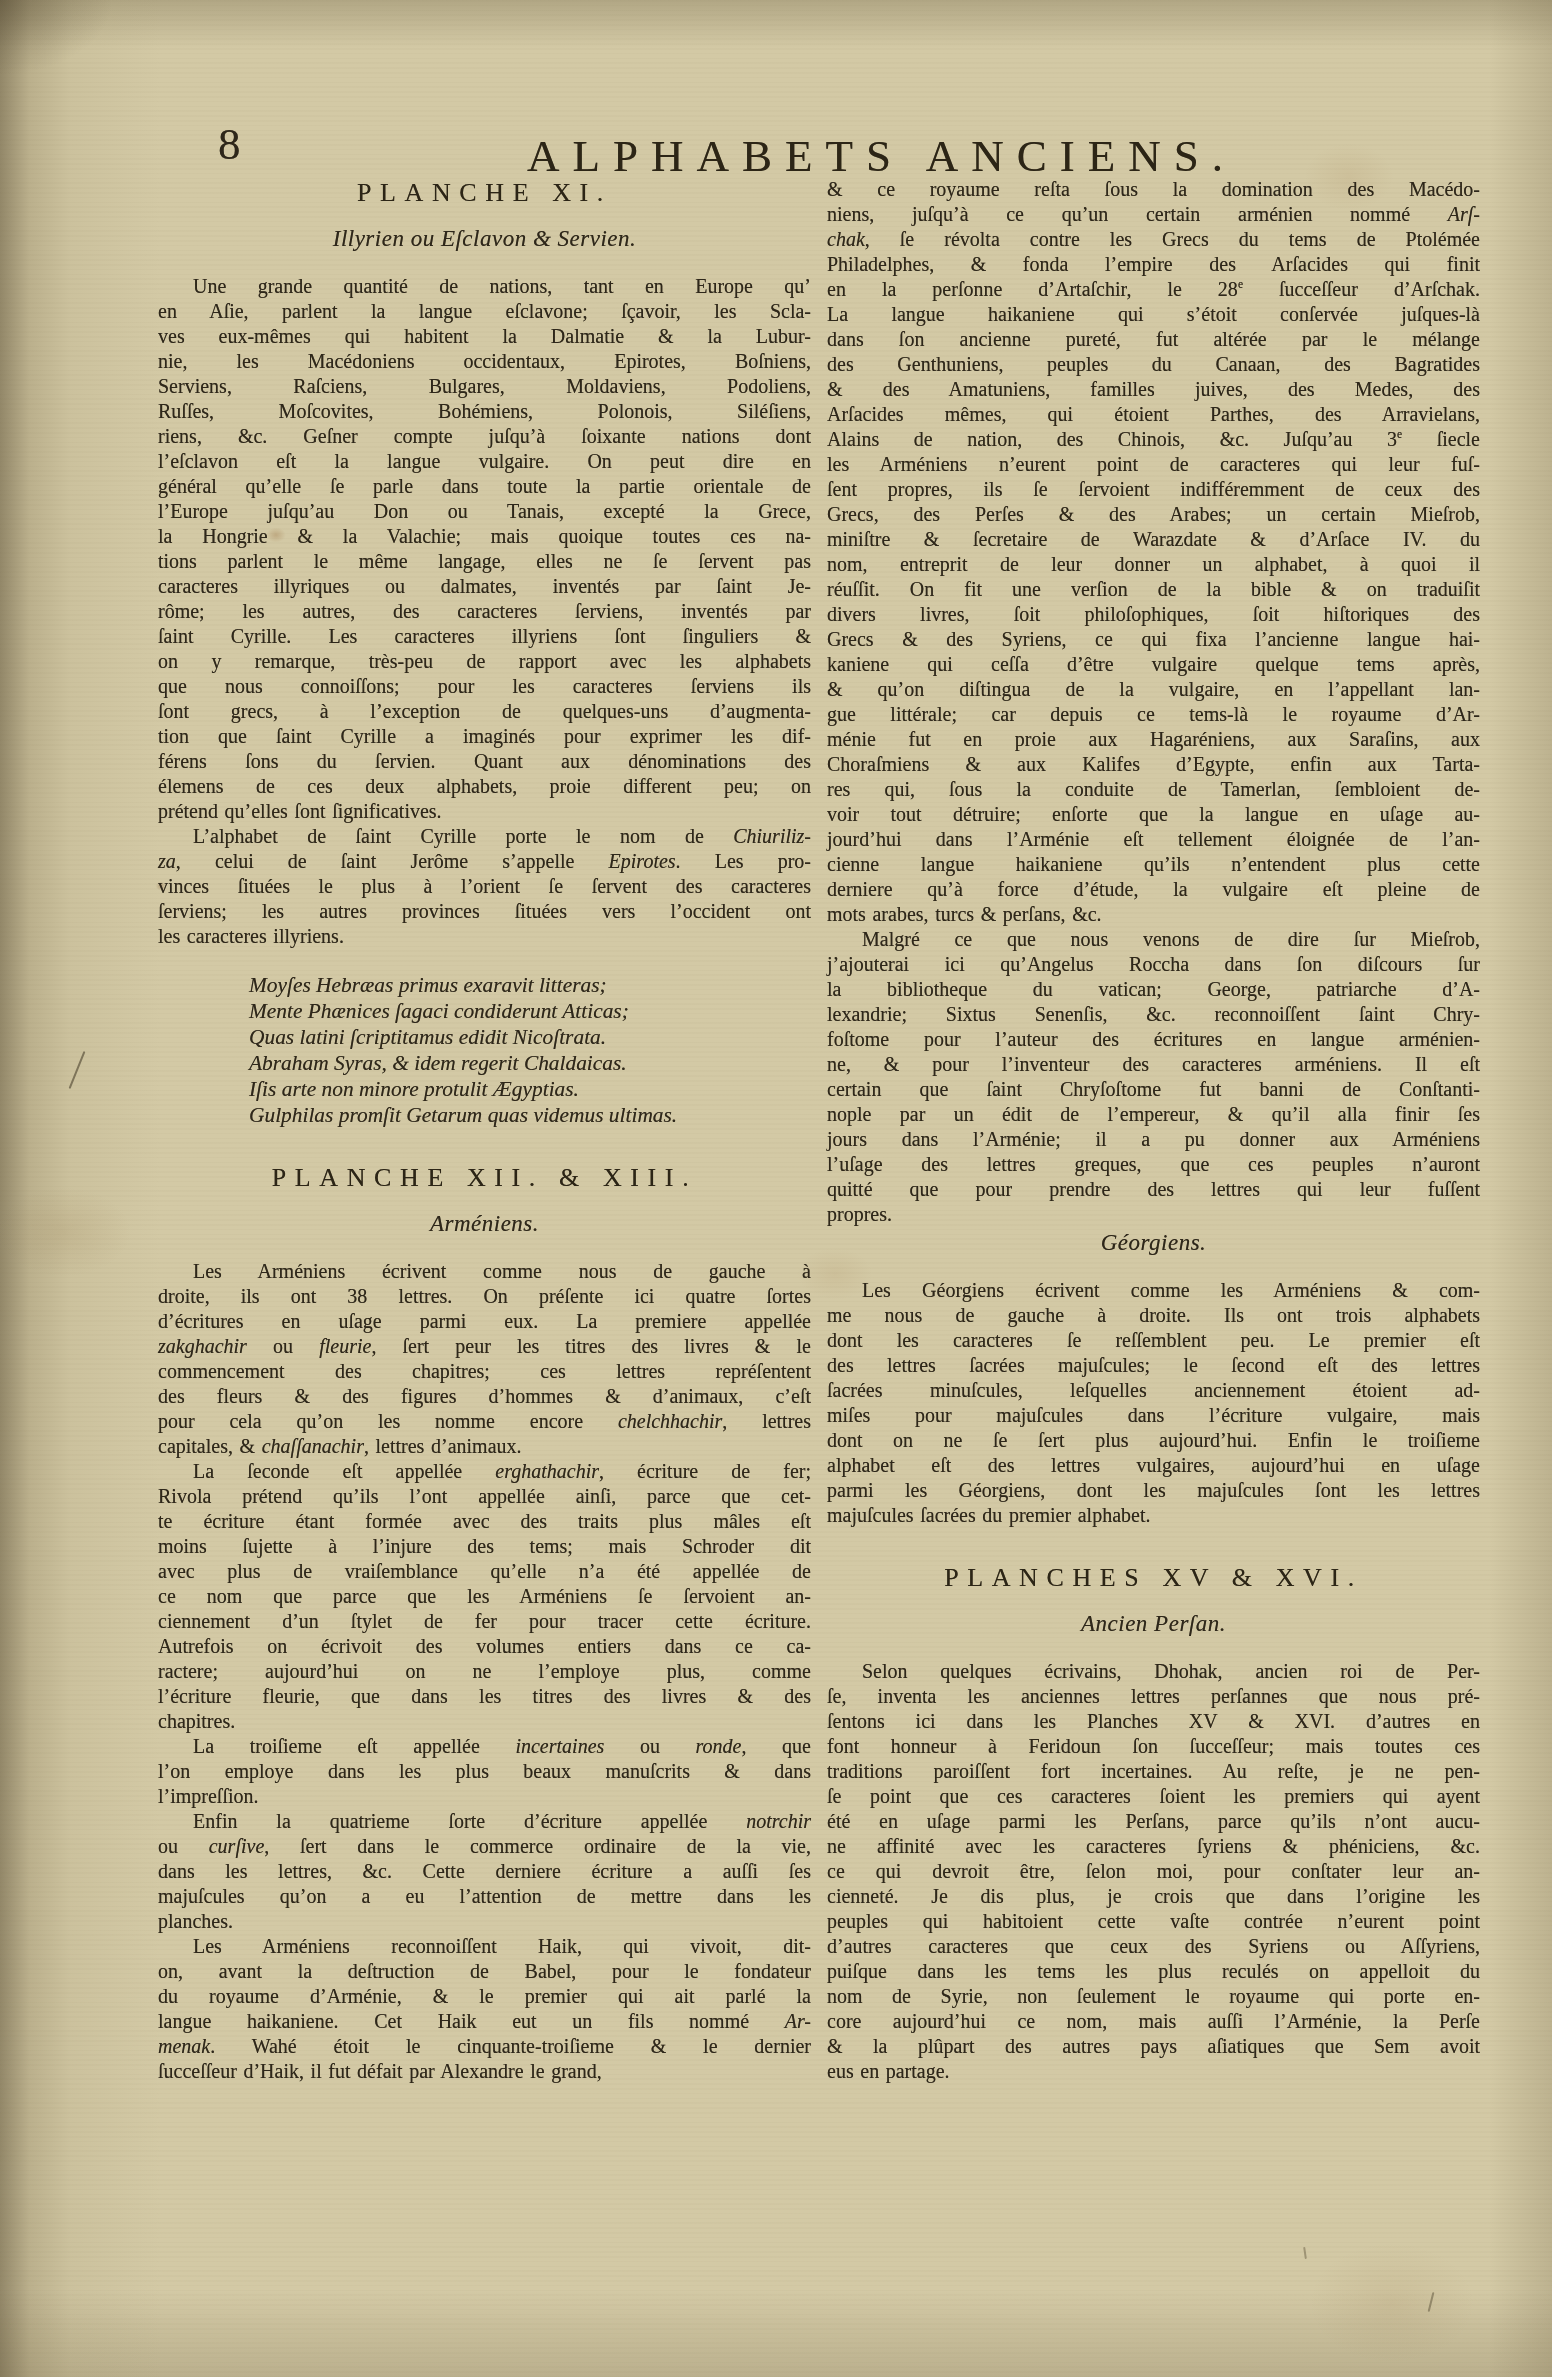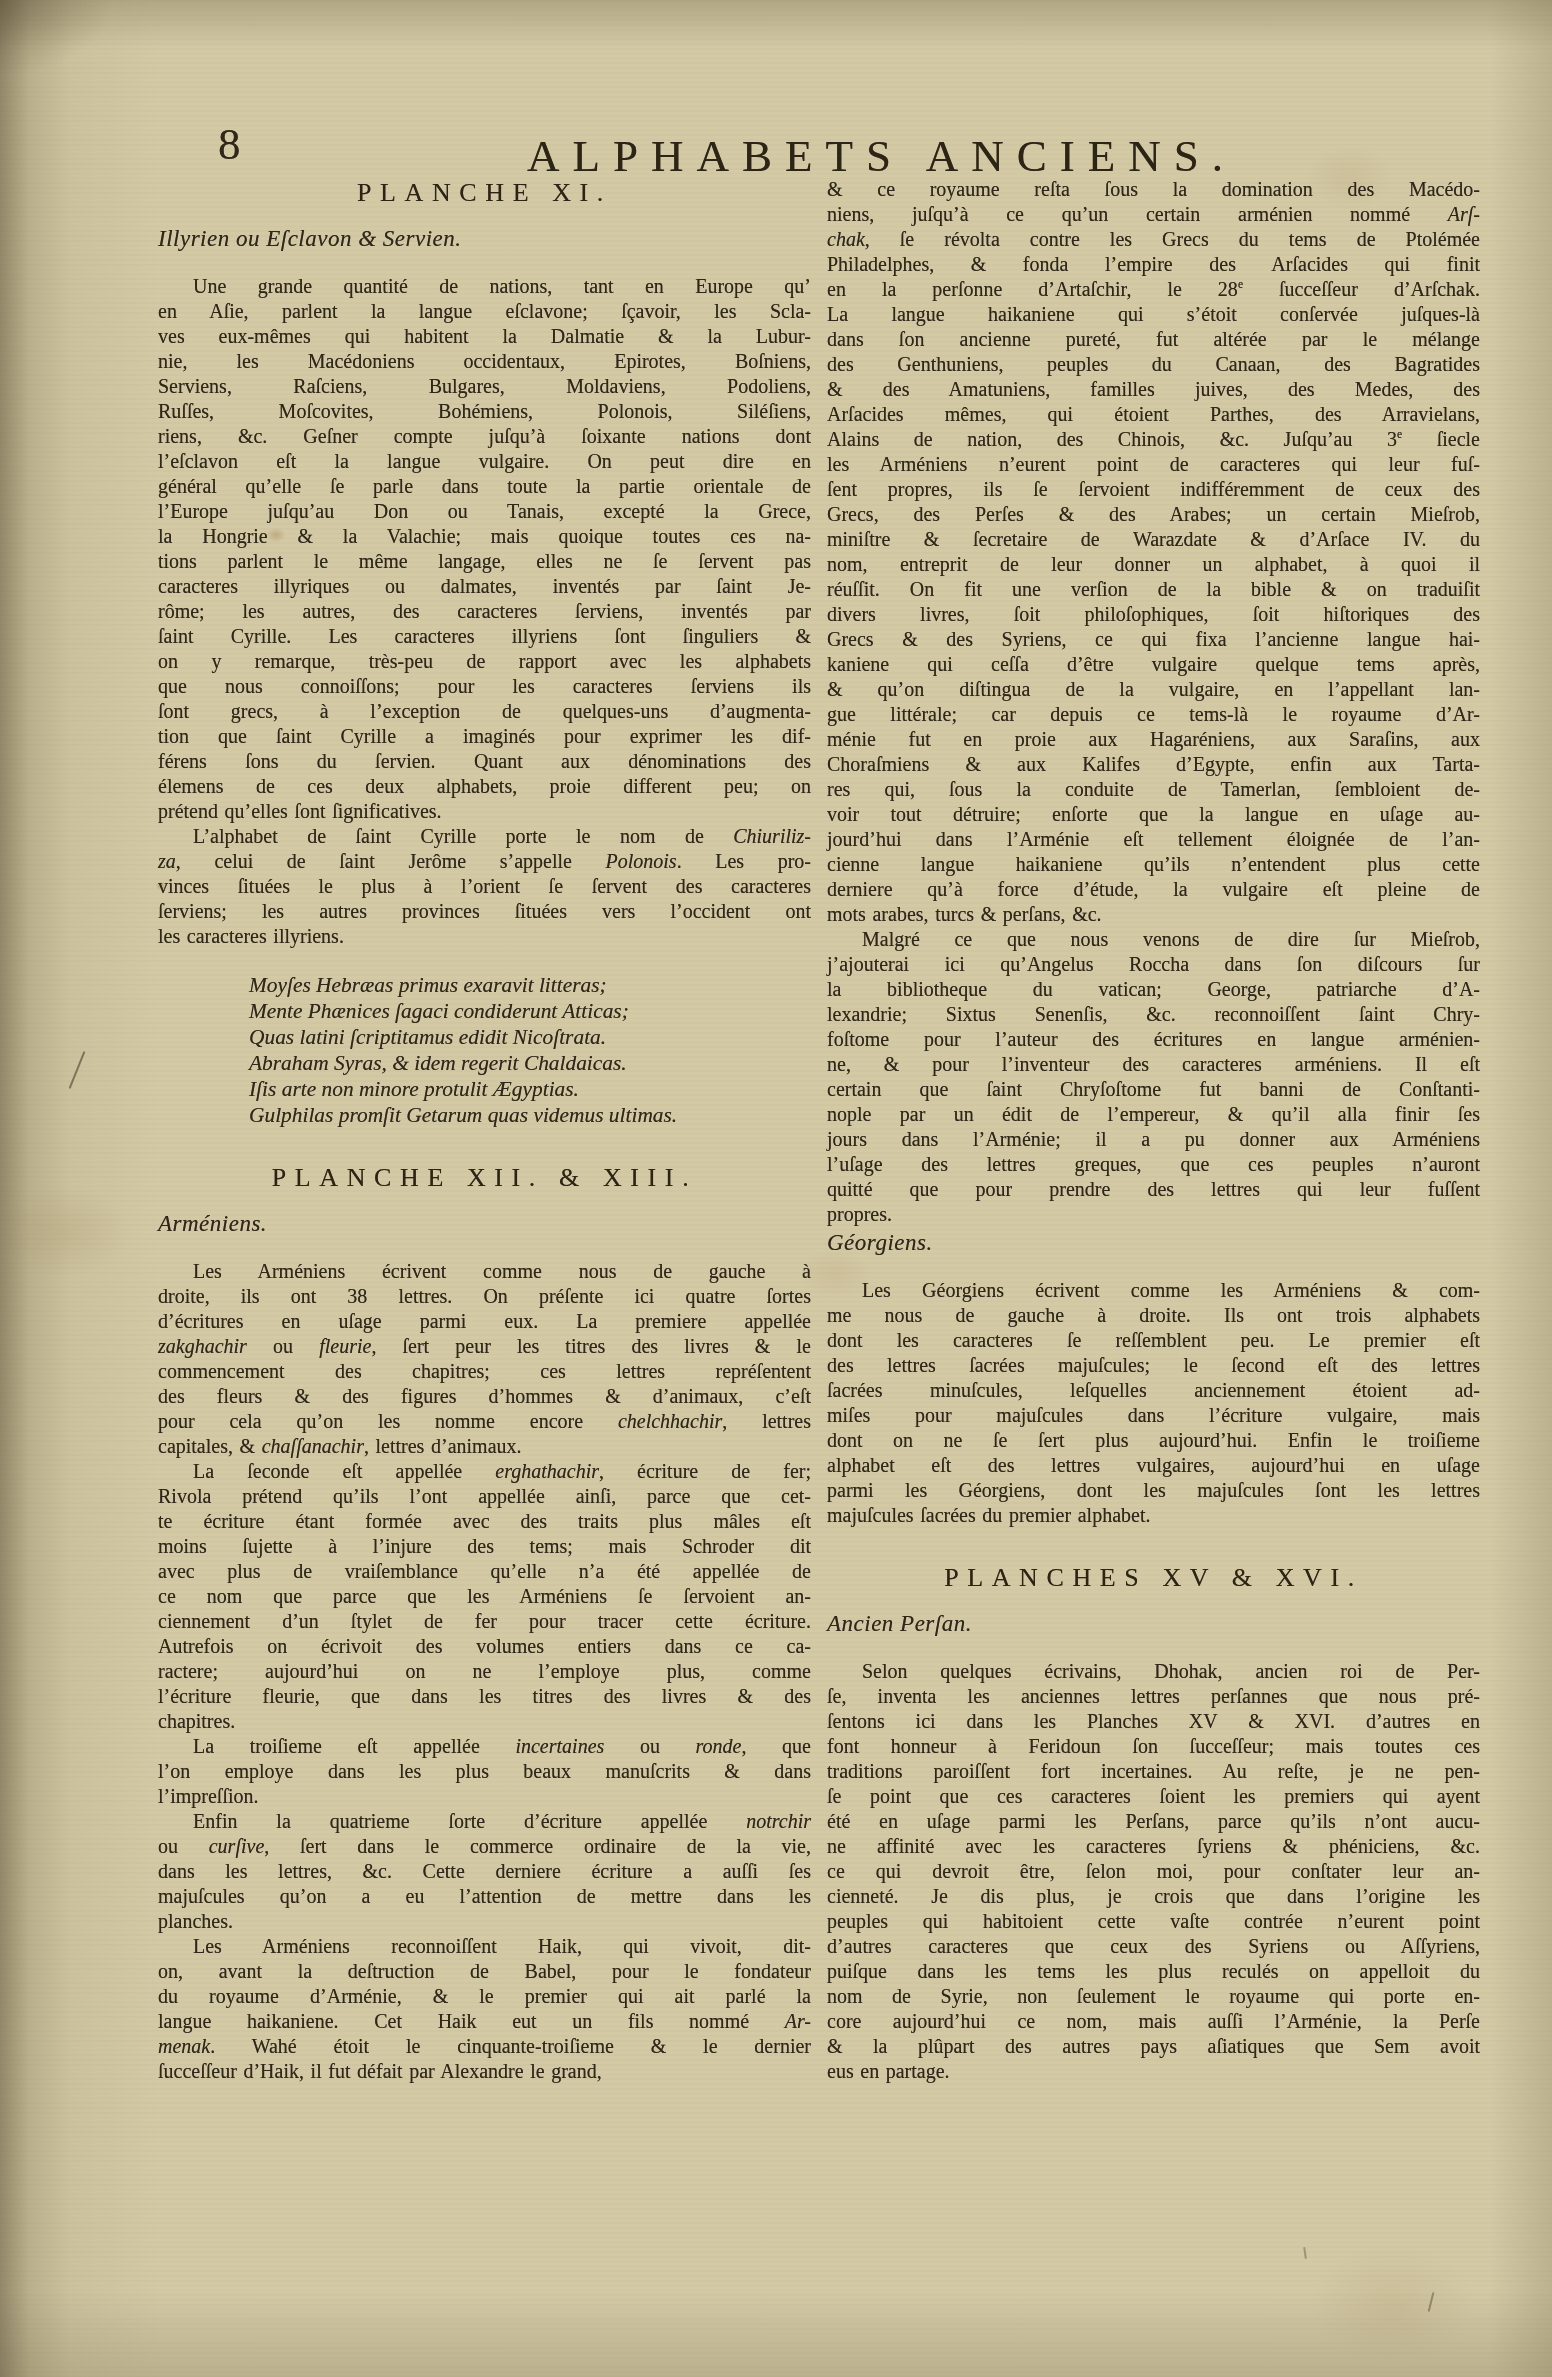--- a/index.html
+++ b/index.html
@@ -39,21 +39,21 @@
     display:flex; gap:16px;
   }
   .col{ flex:0 0 653px; width:653px; }
   .block{ margin:0; }
   .block.heading{
     text-align:center; font-size:26px; line-height:1.2;
     letter-spacing:8.6px; margin:34px 0 18px; white-space:nowrap; color:#2c2516;
   }
   .col .block.heading:first-child{ margin-top:0; }
   .block.subheading{
-    text-align:left; font-style:italic; font-size:23px; line-height:1.15;
+    text-align:center; font-style:italic; font-size:23px; line-height:1.15;
     letter-spacing:0.5px; margin:3.2px 0 21.4px;
   }
   .block.para{ font-size:20px; line-height:25px; word-spacing:1.6px; }
   .para .line{
     text-align:justify; text-align-last:justify; white-space:normal;
   }
   .para .line.end{ text-align-last:left; }
   .para .line.indent{ text-indent:35px; }
   .para .line sup{ font-size:58%; line-height:0; }
   .block.verse{
@@ -102,21 +102,21 @@
           <div class="line">on y remarque, très-peu de rapport avec les alphabets</div>
           <div class="line">que nous connoiſſons; pour les caracteres ſerviens ils</div>
           <div class="line">ſont grecs, à l’exception de quelques-uns d’augmenta-</div>
           <div class="line">tion que ſaint Cyrille a imaginés pour exprimer les dif-</div>
           <div class="line">férens ſons du ſervien. Quant aux dénominations des</div>
           <div class="line">élemens de ces deux alphabets, proie different peu; on</div>
           <div class="line end">prétend qu’elles ſont ſignificatives.</div>
         </div>
         <div class="block para">
           <div class="line indent">L’alphabet de ſaint Cyrille porte le nom de <i>Chiuriliz-</i></div>
-          <div class="line"><i>za</i>, celui de ſaint Jerôme s’appelle <i>Polonois</i>. Les pro-</div>
+          <div class="line"><i>za</i>, celui de ſaint Jerôme s’appelle <i>Epirotes</i>. Les pro-</div>
           <div class="line">vinces ſituées le plus à l’orient ſe ſervent des caracteres</div>
           <div class="line">ſerviens; les autres provinces ſituées vers l’occident ont</div>
           <div class="line end">les caracteres illyriens.</div>
         </div>
         <div class="block verse">
           <div class="line">Moyſes Hebræas primus exaravit litteras;</div>
           <div class="line">Mente Phænices ſagaci condiderunt Atticas;</div>
           <div class="line">Quas latini ſcriptitamus edidit Nicoſtrata.</div>
           <div class="line">Abraham Syras, &amp; idem regerit Chaldaicas.</div>
           <div class="line">Iſis arte non minore protulit Ægyptias.</div>

